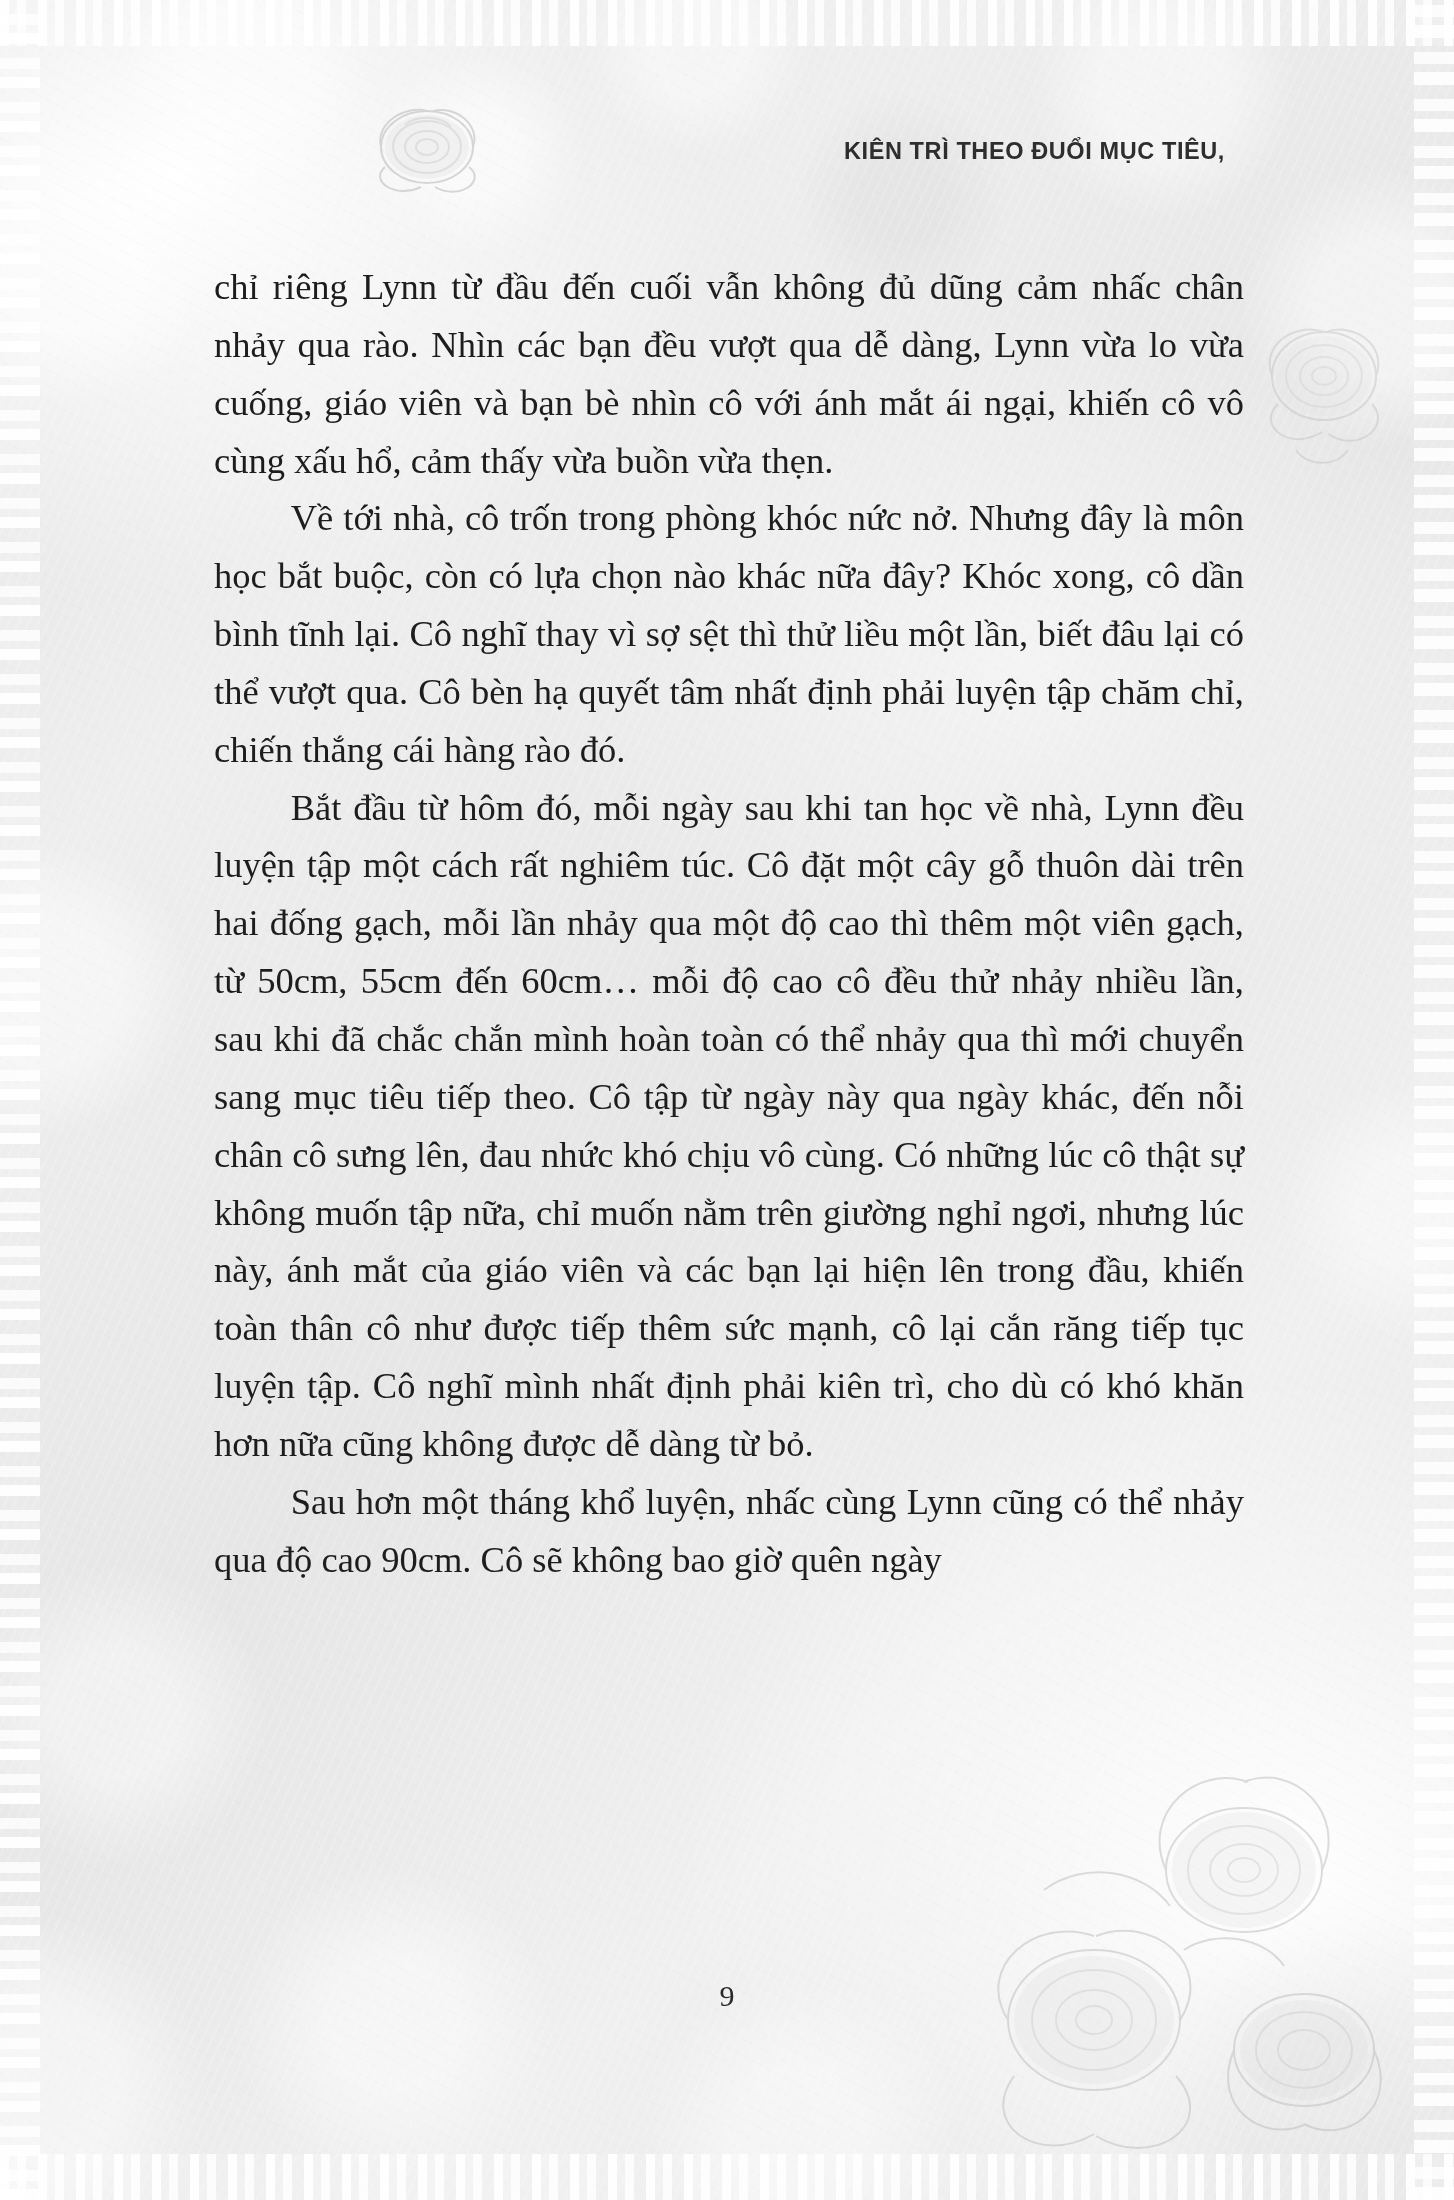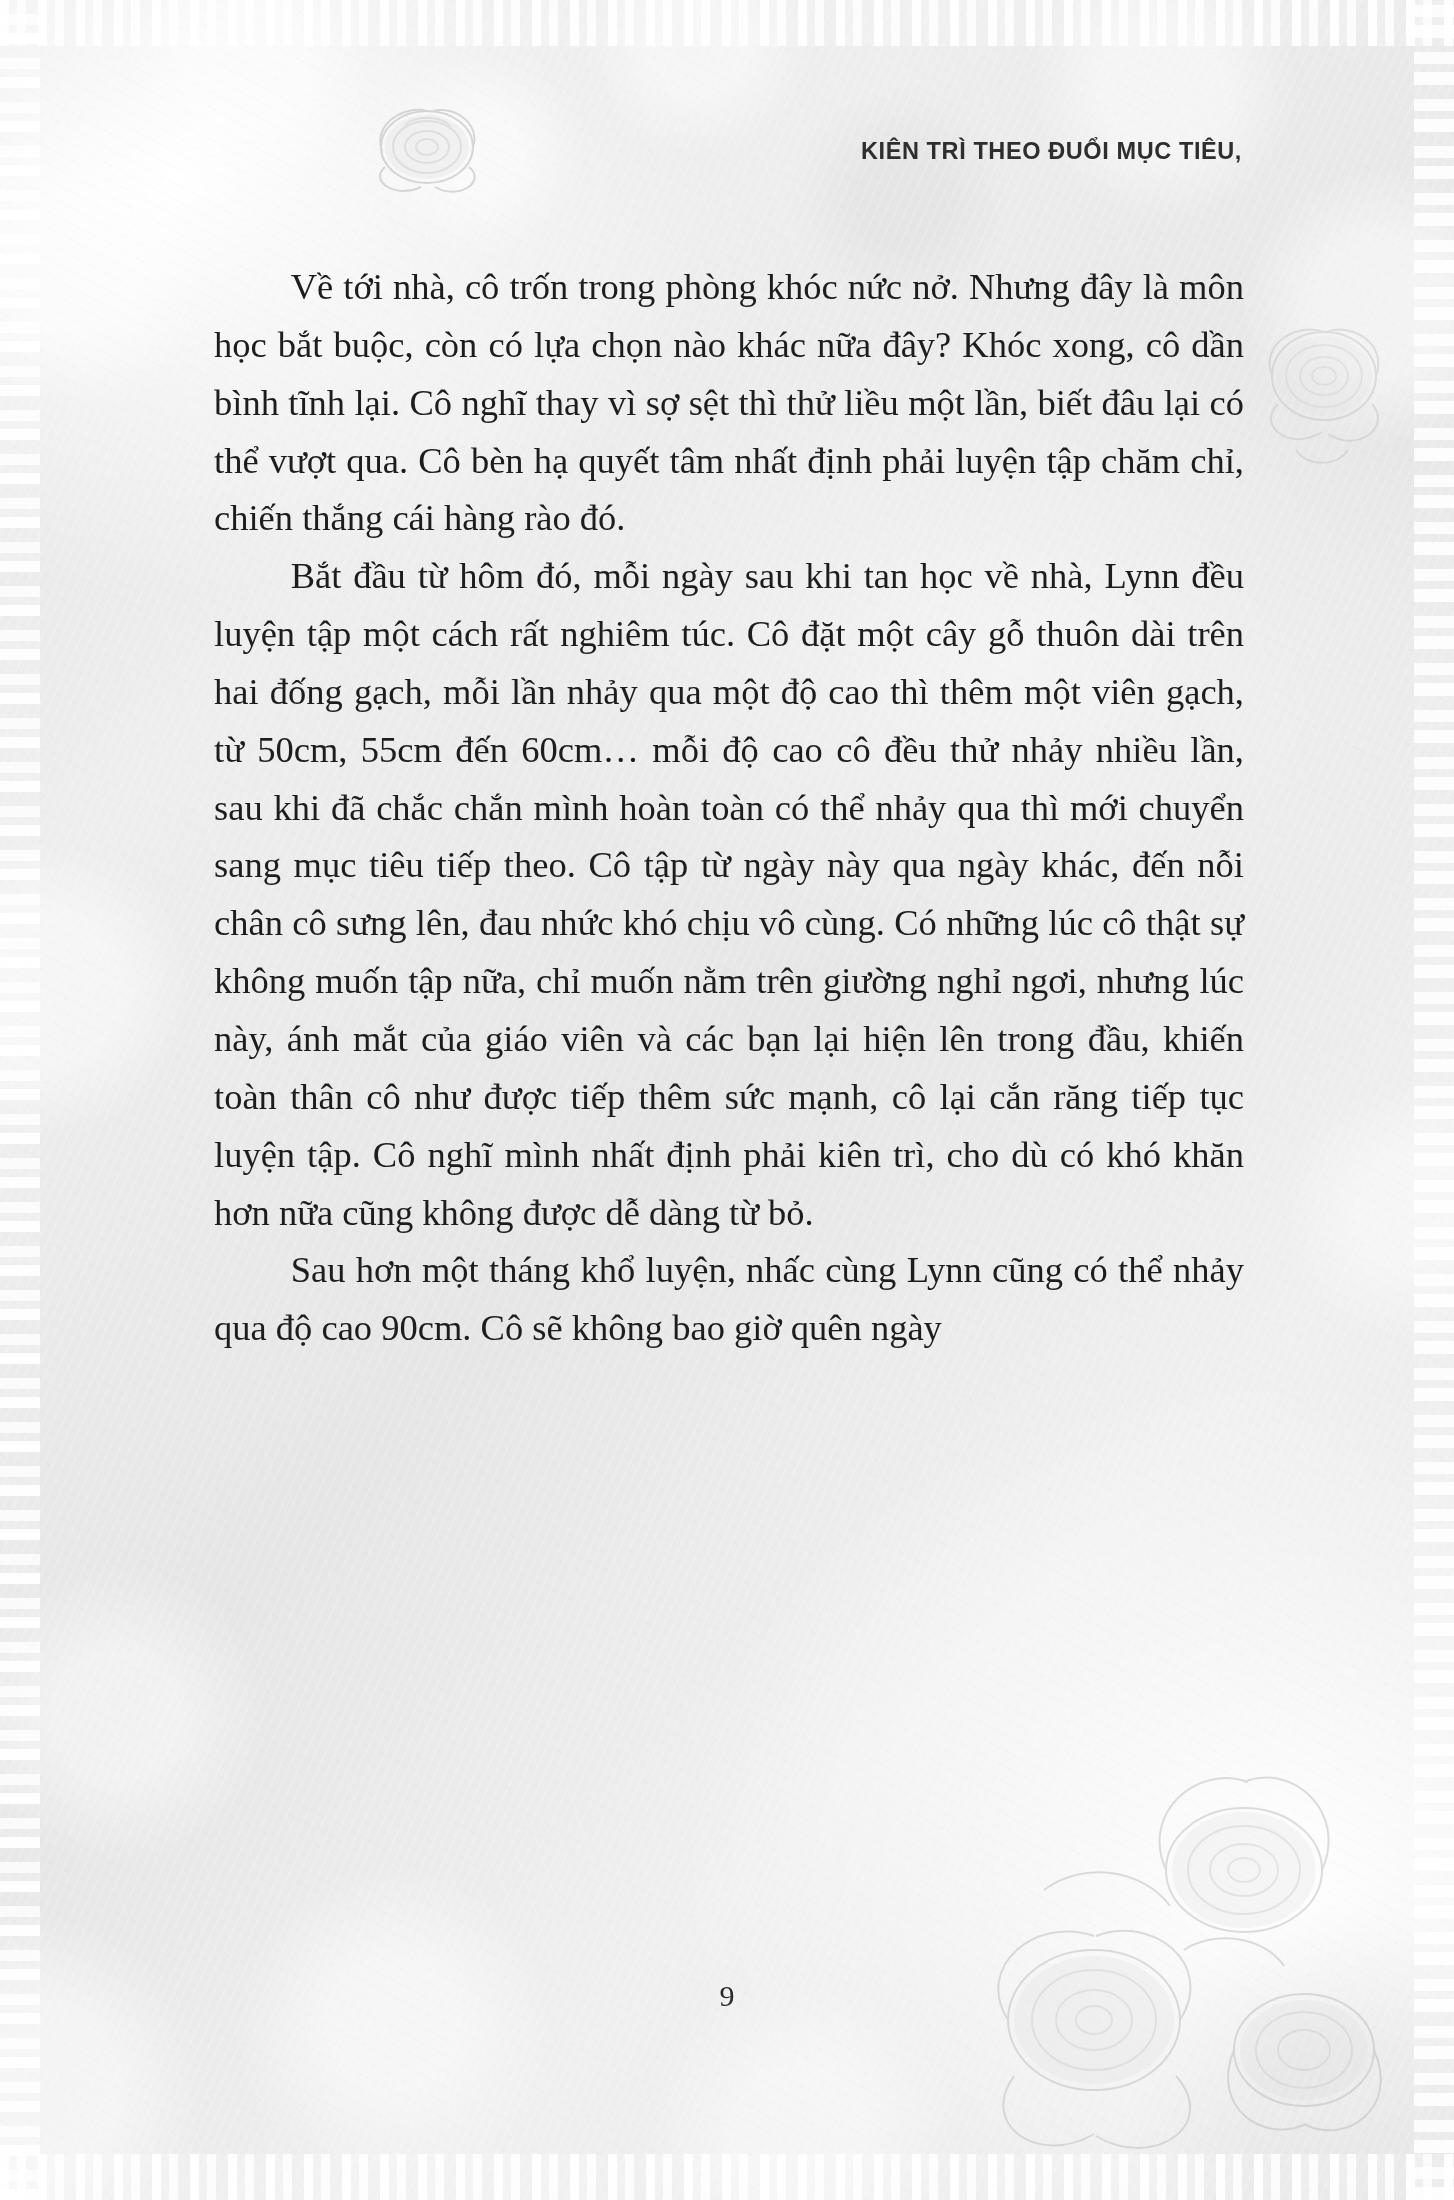--- a/index.html
+++ b/index.html
@@ -76,21 +76,21 @@
   }
   .flower svg { display: block; }
   .fl-top-left  { left: 355px; top: 95px;  }
   .fl-right     { right: 58px; top: 300px; opacity: .42; }
   .fl-bottom    { right: 30px; bottom: 20px; opacity: .5; }
 
   
   .running-head {
     position: absolute;
     top: 132px;
-    right: 212px;
+    right: 229px;
     text-align: right;
     font-family: "Liberation Sans", sans-serif;
     font-weight: bold;
     font-size: 23.5px;
     letter-spacing: .6px;
     color: #2e2e2e;
     line-height: 1.62;
   }
 
   
@@ -201,20 +201,21 @@
         <ellipse cx="360" cy="330" rx="64" ry="50"></ellipse>
       </g>
     </svg>
   </div>
 
   <div class="running-head">
     <div>KIÊN TRÌ THEO ĐUỔI MỤC TIÊU,</div>
   </div>
 
   <div class="content">
+    <p>chỉ riêng Lynn từ đầu đến cuối vẫn không đủ dũng cảm nhấc chân nhảy qua rào. Nhìn các bạn đều vượt qua dễ dàng, Lynn vừa lo vừa cuống, giáo viên và bạn bè nhìn cô với ánh mắt ái ngại, khiến cô vô cùng xấu hổ, cảm thấy vừa buồn vừa thẹn.</p>
     <p class="indent">Về tới nhà, cô trốn trong phòng khóc nức nở. Nhưng đây là môn học bắt buộc, còn có lựa chọn nào khác nữa đây? Khóc xong, cô dần bình tĩnh lại. Cô nghĩ thay vì sợ sệt thì thử liều một lần, biết đâu lại có thể vượt qua. Cô bèn hạ quyết tâm nhất định phải luyện tập chăm chỉ, chiến thắng cái hàng rào đó.</p>
     <p class="indent">Bắt đầu từ hôm đó, mỗi ngày sau khi tan học về nhà, Lynn đều luyện tập một cách rất nghiêm túc. Cô đặt một cây gỗ thuôn dài trên hai đống gạch, mỗi lần nhảy qua một độ cao thì thêm một viên gạch, từ 50cm, 55cm đến 60cm… mỗi độ cao cô đều thử nhảy nhiều lần, sau khi đã chắc chắn mình hoàn toàn có thể nhảy qua thì mới chuyển sang mục tiêu tiếp theo. Cô tập từ ngày này qua ngày khác, đến nỗi chân cô sưng lên, đau nhức khó chịu vô cùng. Có những lúc cô thật sự không muốn tập nữa, chỉ muốn nằm trên giường nghỉ ngơi, nhưng lúc này, ánh mắt của giáo viên và các bạn lại hiện lên trong đầu, khiến toàn thân cô như được tiếp thêm sức mạnh, cô lại cắn răng tiếp tục luyện tập. Cô nghĩ mình nhất định phải kiên trì, cho dù có khó khăn hơn nữa cũng không được dễ dàng từ bỏ.</p>
     <p class="indent">Sau hơn một tháng khổ luyện, nhấc cùng Lynn cũng có thể nhảy qua độ cao 90cm. Cô sẽ không bao giờ quên ngày</p>
   </div>
 
   <div class="folio">9</div>
 
 </div>
 
 </body></html>

